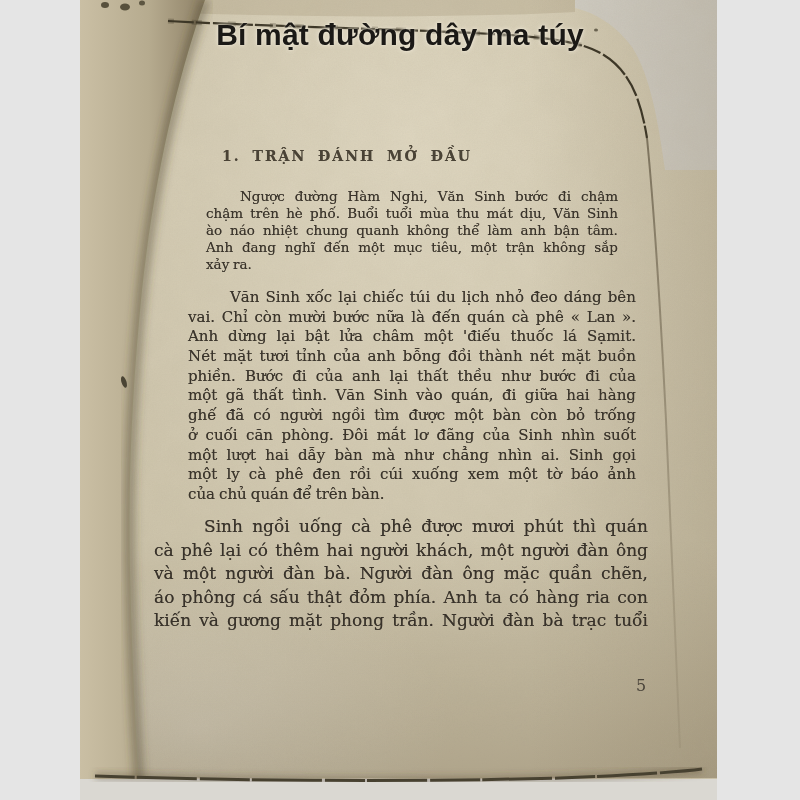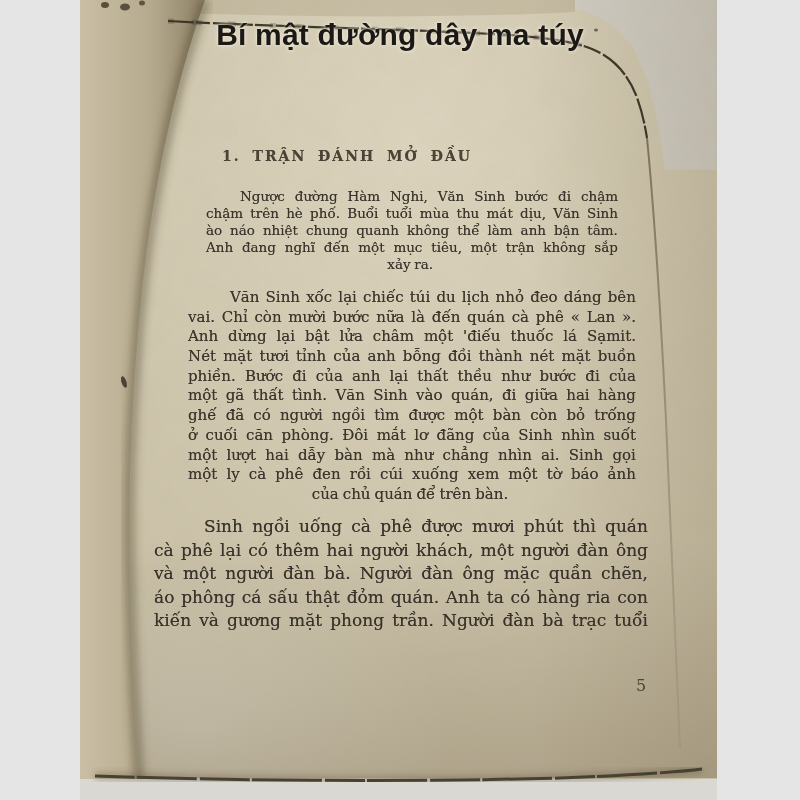--- a/index.html
+++ b/index.html
@@ -14,21 +14,21 @@
     left:60px;top:18px;width:520px;text-align:center;
     font-family:"Liberation Sans",sans-serif;font-weight:700;font-size:30px;
     color:#1b1916;letter-spacing:.2px;
     text-shadow:0 0 5px rgba(244,238,222,.85),0 0 2px rgba(244,238,222,.7);}
   #chapter-heading{
     left:142px;top:148px;font-weight:700;font-size:14px;color:#4a4336;
     letter-spacing:2px;word-spacing:5px;
     text-shadow:0 0 .6px rgba(74,67,54,.6);}
   .para{position:absolute;text-shadow:0 0 .6px rgba(58,52,43,.65);}
   .para .line{display:flex;justify-content:space-between;align-items:baseline;}
-  .para .line.no-just{justify-content:center;}
+  .para .line.no-just{justify-content:flex-start;}
   .para .line.no-just span{margin-right:.27em;}
   .para .line:first-child{padding-left:var(--indent);}
   #paragraph-1{left:126px;top:188px;width:412px;font-size:13.5px;--indent:34px;}
   #paragraph-1 .line{height:17px;}
   #paragraph-2{left:108px;top:288px;width:448px;font-size:15px;--indent:42px;}
   #paragraph-2 .line{height:19.7px;}
   #paragraph-3{left:74px;top:516px;width:494px;font-size:17px;--indent:50px;color:#38322a;}
   #paragraph-3 .line{height:23.6px;}
   #page-number{left:556px;top:676px;font-size:16px;color:#4a443a;}
 </style>
@@ -367,21 +367,21 @@
           <span>quần</span>
           <span>chẽn,</span>
         </div>
         <div class="line">
           <span>áo</span>
           <span>phông</span>
           <span>cá</span>
           <span>sấu</span>
           <span>thật</span>
           <span>đỏm</span>
-          <span>quán.</span>
+          <span>phía.</span>
           <span>Anh</span>
           <span>ta</span>
           <span>có</span>
           <span>hàng</span>
           <span>ria</span>
           <span>con</span>
         </div>
         <div class="line">
           <span>kiến</span>
           <span>và</span>

